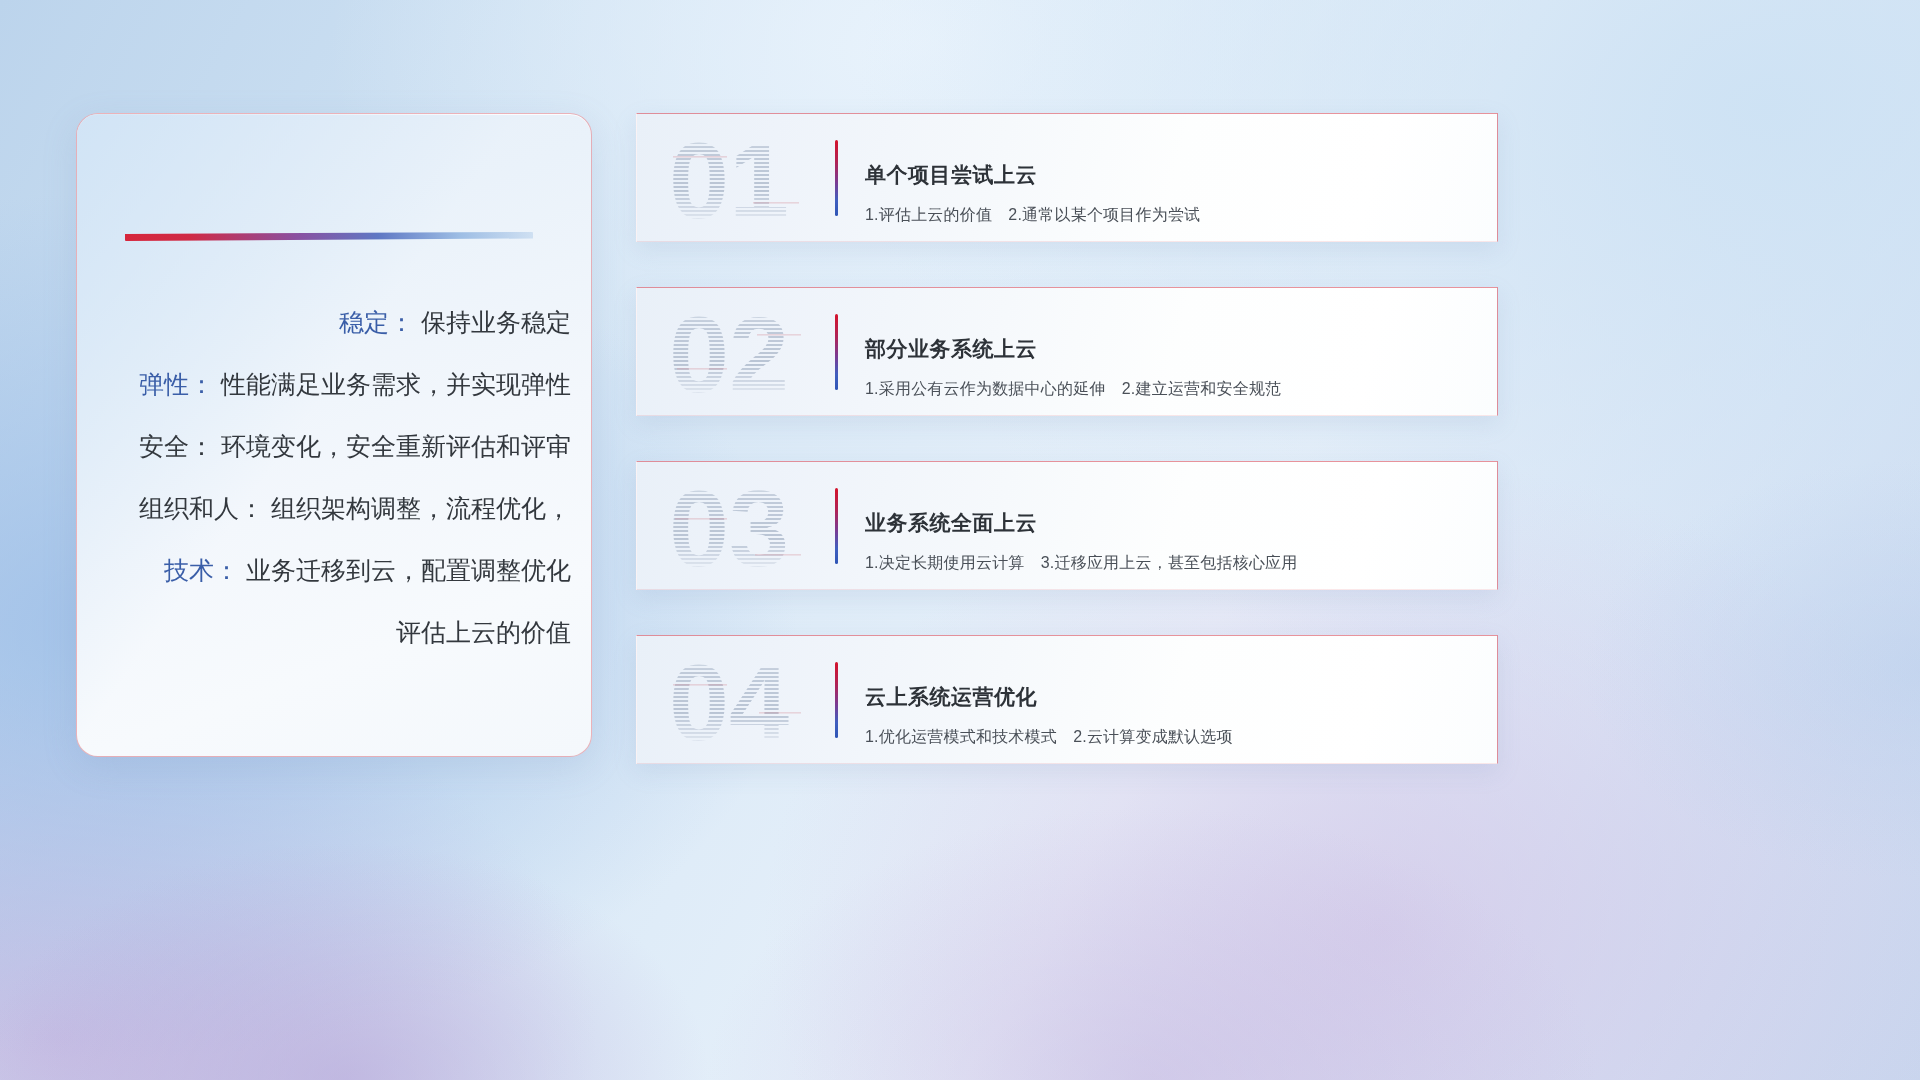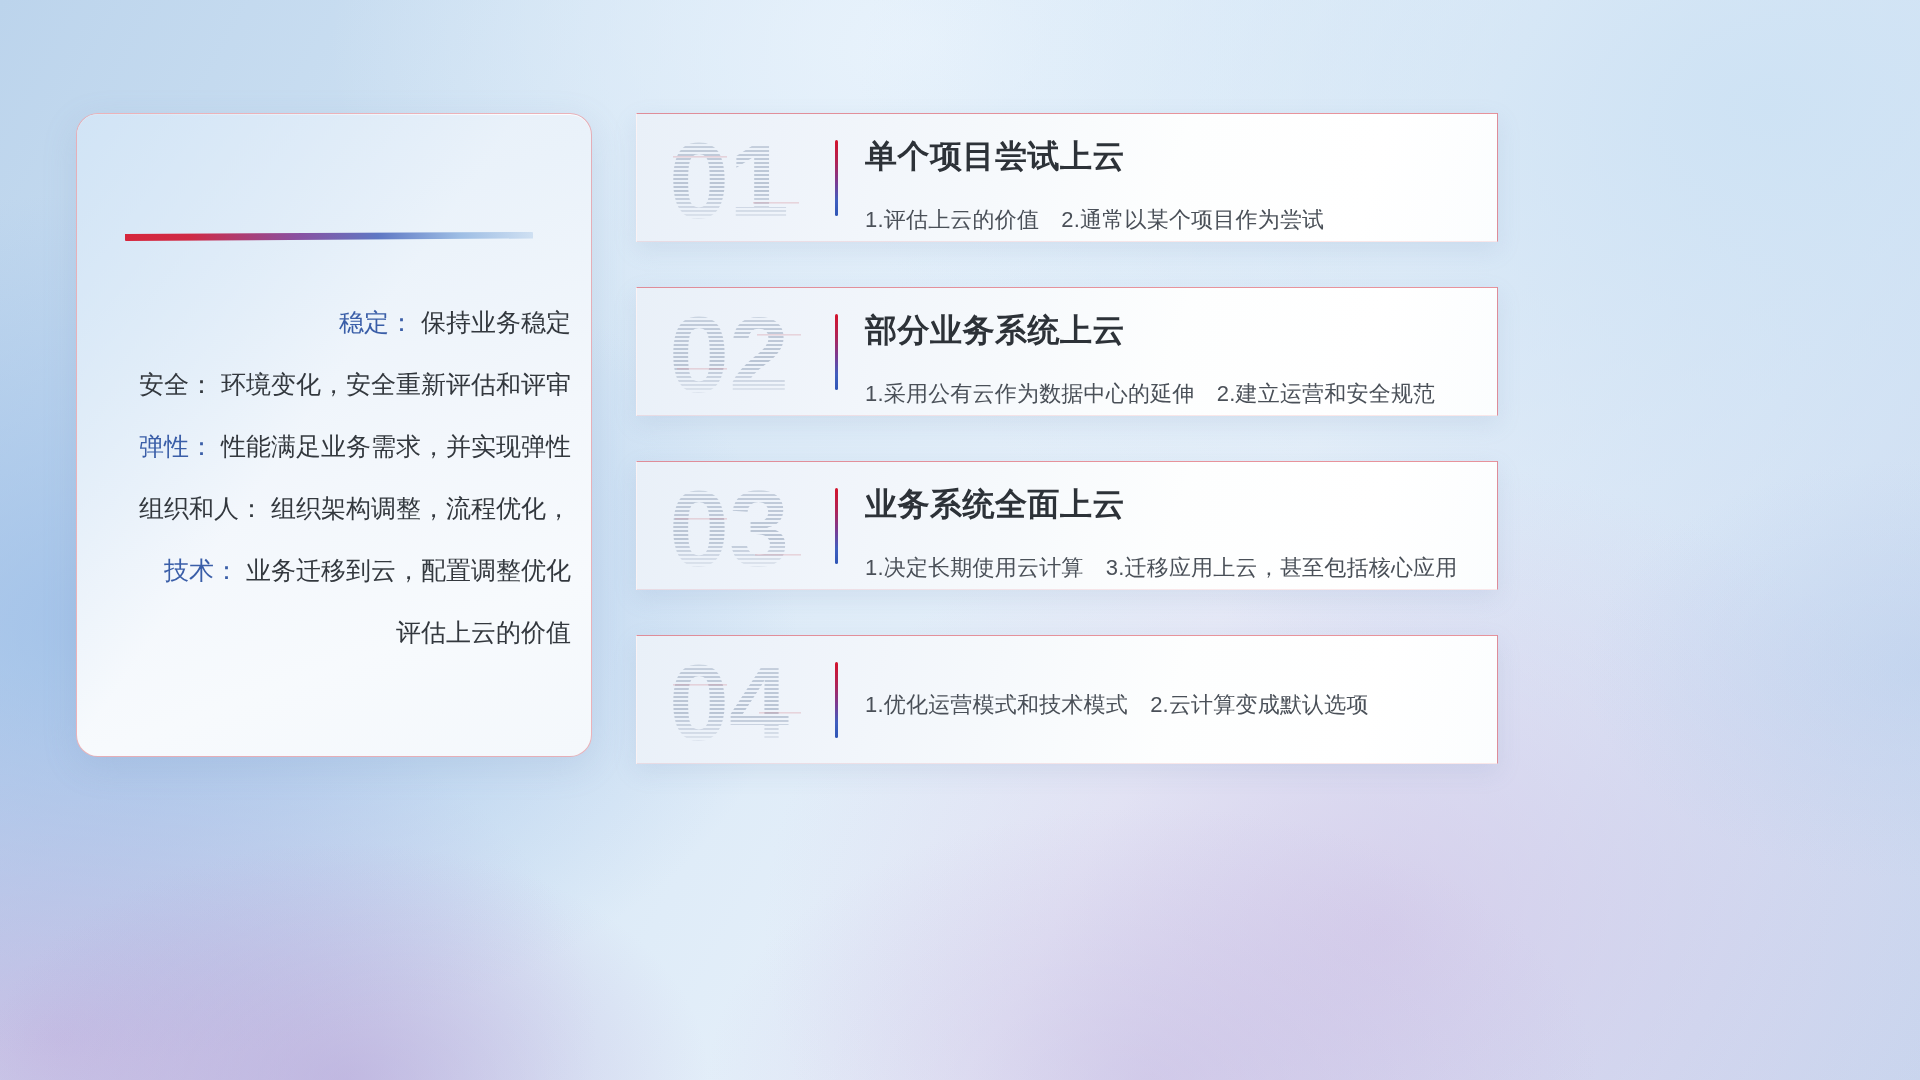--- a/index.html
+++ b/index.html
@@ -71,46 +71,46 @@
   .ghost-num{
     position:absolute;left:30px;top:50%;transform:translateY(-50%);
     width:160px;height:104px;
   }
   .ghost-num svg{display:block;width:100%;height:100%;}
   .divider{
     position:absolute;left:198px;top:26px;width:3px;height:76px;border-radius:2px;
     background:linear-gradient(180deg,#d4132b 0%,#b02356 30%,#7a3b93 56%,#3f5fbf 80%,#2f55b5 100%);
   }
   .card-body{position:absolute;left:228px;right:24px;top:24px;}
-  .card-title{font-size:32px;font-weight:700;color:#2d3238;line-height:1.16;letter-spacing:.5px;}
-  .card-desc{margin-top:30px;font-size:22px;color:#4a5058;letter-spacing:.2px;white-space:nowrap;}
+  .card-title{font-size:21px;font-weight:700;color:#2d3238;line-height:1.16;letter-spacing:.5px;margin-top:25px;}
+  .card-desc{margin-top:18px;font-size:16px;color:#4a5058;letter-spacing:.2px;white-space:nowrap;}
 </style>
 </head>
 <body>
 
 <div id="bg"></div>
 
 <div id="stage">
 
   <section class="left-panel">
     <div class="title-rule"></div>
     <div class="factor-list">
       <div class="factor">
         <span class="k blue">稳定：</span>
         <span class="v">保持业务稳定</span>
       </div>
       <div class="factor">
+        <span class="k blue">弹性：</span>
+        <span class="v">性能满足业务需求，并实现弹性</span>
+      </div>
+      <div class="factor">
         <span class="k">安全：</span>
         <span class="v">环境变化，安全重新评估和评审</span>
       </div>
       <div class="factor">
-        <span class="k blue">弹性：</span>
-        <span class="v">性能满足业务需求，并实现弹性</span>
-      </div>
-      <div class="factor">
         <span class="k">组织和人：</span>
         <span class="v">组织架构调整，流程优化，</span>
       </div>
       <div class="factor">
         <span class="k blue">技术：</span>
         <span class="v">业务迁移到云，配置调整优化</span>
       </div>
       <div class="factor cont">
         <span class="v">评估上云的价值</span>
       </div>
@@ -239,18 +239,19 @@
             <text x="2" y="92" fill="url(#stripes4)">04</text>
           </g>
           <g opacity=".30">
             <rect x="6" y="36" width="54" height="1.6" fill="#d58a96"></rect>
             <rect x="92" y="64" width="42" height="1.6" fill="#d58a96"></rect>
           </g>
         </svg>
       </div>
       <div class="divider"></div>
       <div class="card-body">
+        <div class="card-title">云上系统运营优化</div>
         <div class="card-desc">1.优化运营模式和技术模式　2.云计算变成默认选项</div>
       </div>
     </article>
 
   </section>
 </div>
 
 </body></html>

